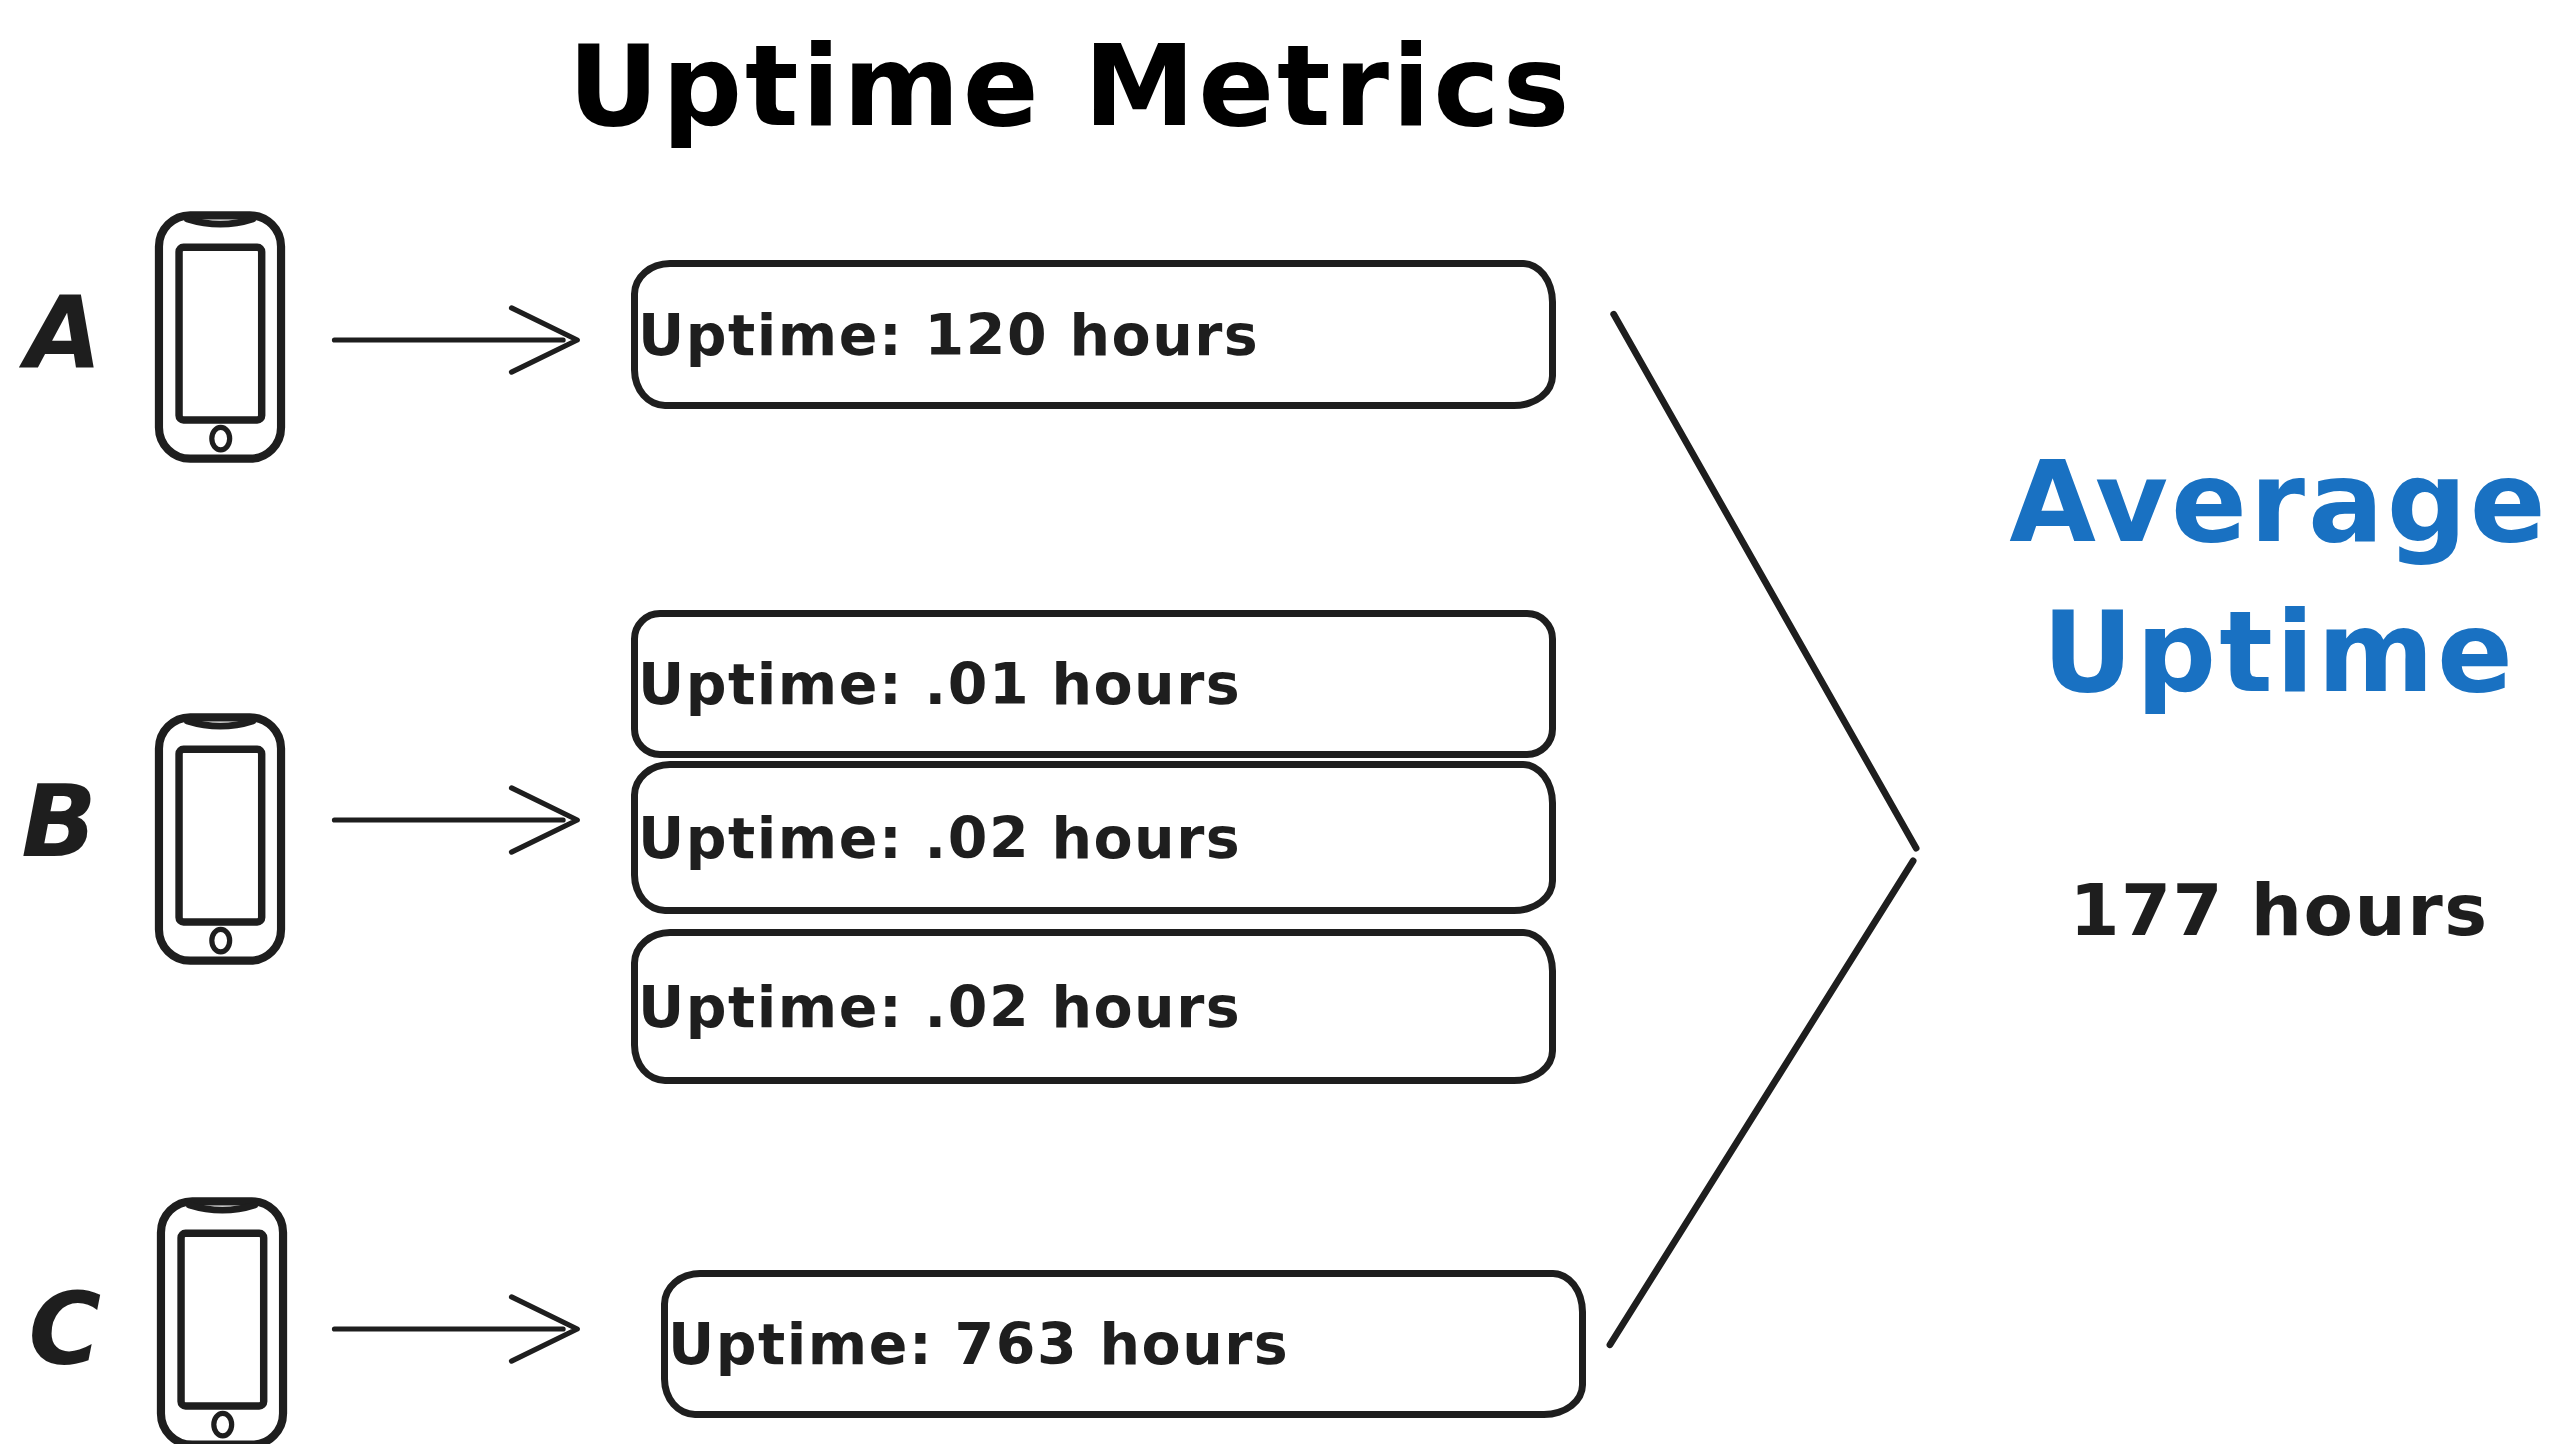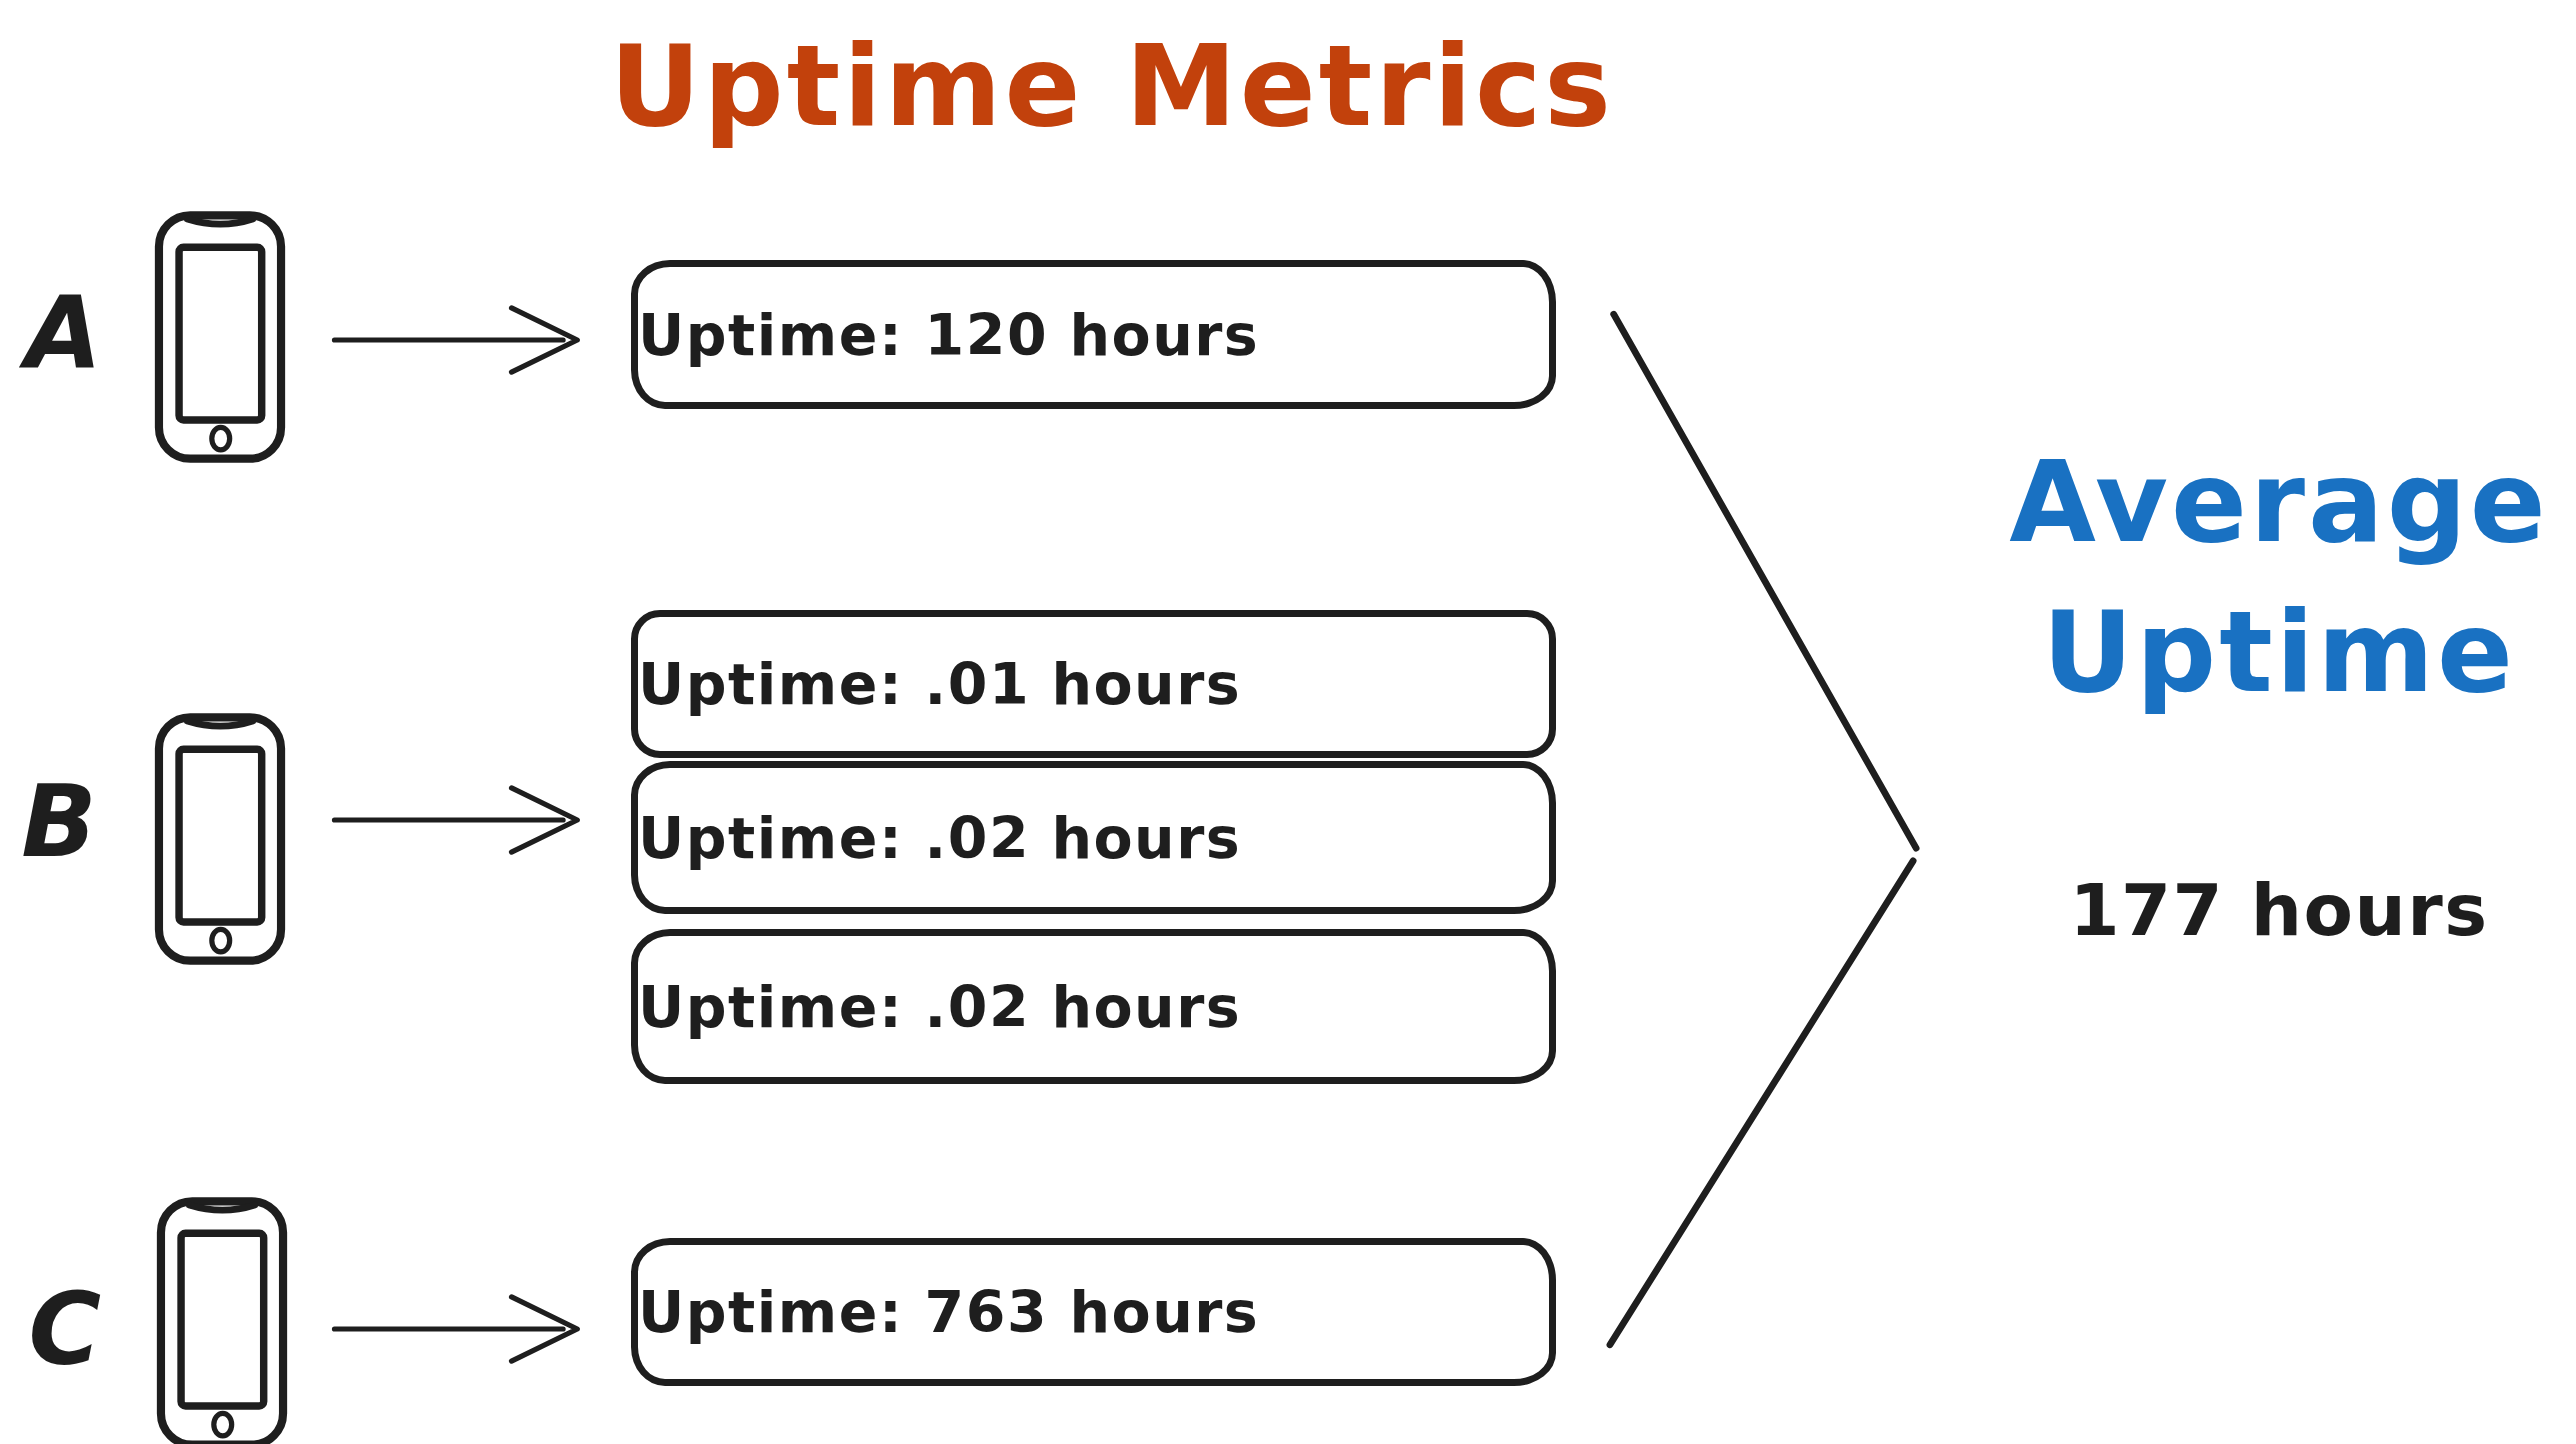--- a/index.html
+++ b/index.html
@@ -13,22 +13,22 @@
     background: #ffffff;
     overflow: hidden;
     color: #1e1e1e;
   }
 
   .title {
     position: absolute;
     left: 568px; top: 21px; width: 1046px;
     font-size: 112px; font-weight: 600;
     letter-spacing: 3px;
-    color: #c2410c;
-    text-align: right;
+    color: #000000;
+    text-align: left;
     white-space: nowrap;
   }
 
   .device-label {
     position: absolute;
     width: 97px;
     font-size: 99px; font-weight: 600;
     color: #1e1e1e;
     text-align: center;
     font-style: italic;
@@ -58,21 +58,21 @@
     align-items: center;
     font-size: 57px;
     font-weight: 600;
     letter-spacing: 1.5px;
     white-space: nowrap;
   }
   .box-a  { top: 260px;  height: 149px; }
   .box-b1 { top: 610px;  height: 148px; border-radius: 29px; }
   .box-b2 { top: 761px; height: 153px; }
   .box-b3 { top: 929px; height: 155px; }
-  .box-c  { top: 1238px; height: 148px; }
+  .box-c  { top: 1270px; height: 148px; margin-left: 30px; }
 
   .chevron { position: absolute; left: 1595px; top: 299px; width: 351px; height: 1061px; }
 
   .result-title {
     position: absolute;
     left: 1980px; top: 427px; width: 598px;
     color: #1971c2;
     font-size: 112px; font-weight: 600;
     letter-spacing: 3px;
     text-align: center;

